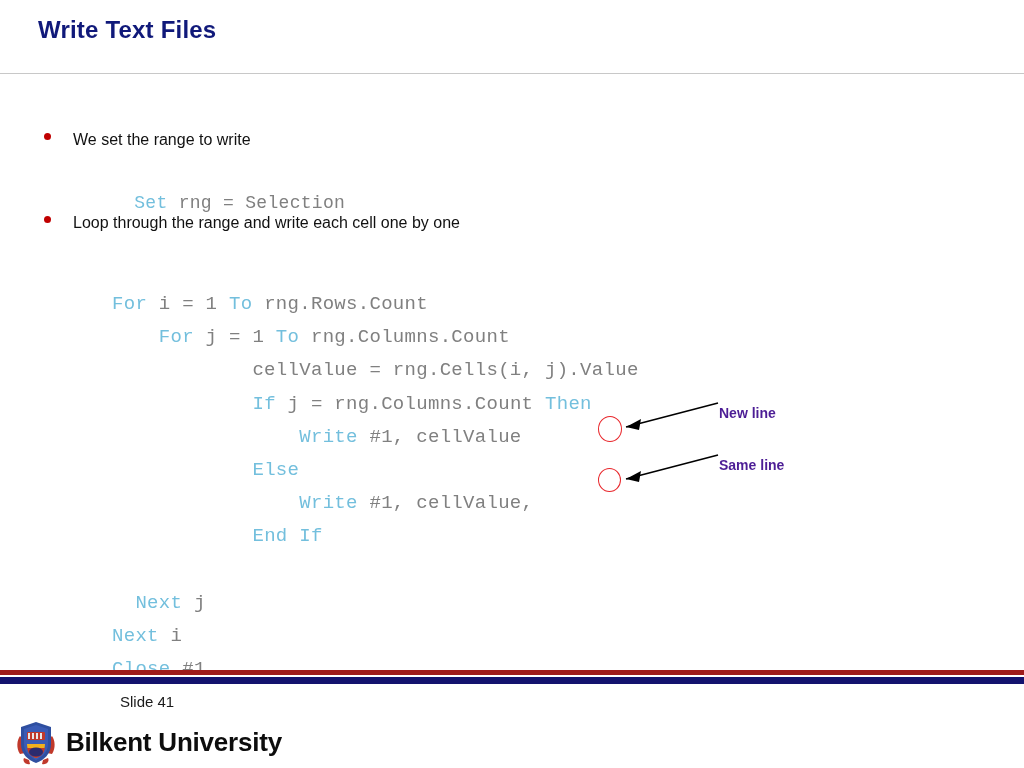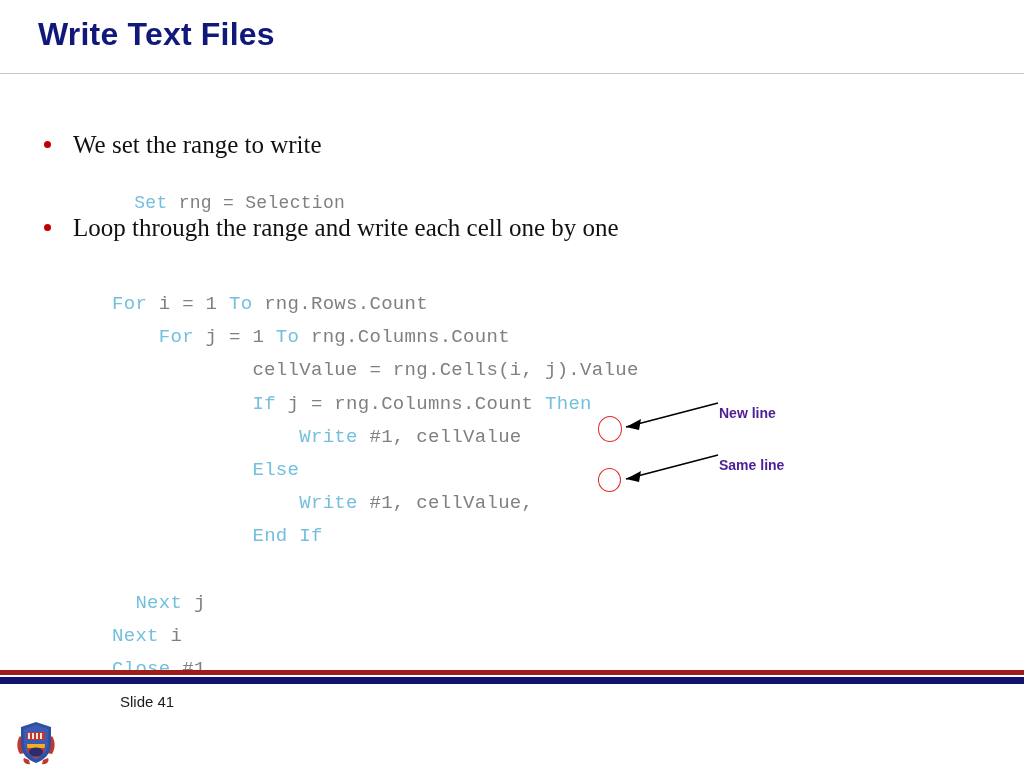--- a/index.html
+++ b/index.html
@@ -14,21 +14,21 @@
     overflow: hidden;
     font-family: "Liberation Sans", sans-serif;
     -webkit-font-smoothing: antialiased;
   }
 
   
   #slide-title {
     position: absolute;
     left: 38px;
     top: 16px;
-    font-size: 32px;
+    font-size: 24px;
     font-weight: bold;
     color: #10197A;
     letter-spacing: 0.2px;
     white-space: nowrap;
     text-align: center;
   }
   #header-divider {
     position: absolute;
     left: 0;
     top: 73px;
@@ -47,24 +47,23 @@
     width: 7px;
     height: 7px;
     border-radius: 50%;
     background: #C00000;
     margin-right: 22px;
     position: relative;
     top: -5px;
     flex: none;
   }
   .bullet-text {
-    font-size: 25px;
+    font-size: 16px;
     color: #111111;
     white-space: nowrap;
-    font-family: Liberation Serif, serif;
   }
   #bullet-1 { left: 44px; top: 131px; }
   #bullet-2 { left: 44px; top: 214px; justify-content: space-between; }
 
   
   .code {
     font-family: "Liberation Mono", "DejaVu Sans Mono", monospace;
     font-size: 19px;
     color: #808080;
     white-space: pre;
@@ -204,13 +203,14 @@
     <path d="M22 7 L34 11 L34 26 C34 34 28 39 22 42 C16 39 10 34 10 26 L10 11 Z" fill="#3A5BB5"></path>
     <rect x="13" y="14" width="18" height="8" rx="1" fill="#C0392B"></rect>
     <rect x="14" y="15" width="2" height="6" fill="#E8E8E8"></rect>
     <rect x="18" y="15" width="2" height="6" fill="#E8E8E8"></rect>
     <rect x="22" y="15" width="2" height="6" fill="#E8E8E8"></rect>
     <rect x="26" y="15" width="2" height="6" fill="#E8E8E8"></rect>
     <path d="M13 26 L31 26 C31 34 26 38 22 40 C18 38 13 34 13 26 Z" fill="#F2B01E"></path>
     <path d="M13 30 L31 30 C30 36 26 39 22 40 C18 39 14 36 13 30 Z" fill="#C0392B"></path>
     <ellipse cx="22" cy="34" rx="7" ry="4.5" fill="#2B2B6E"></ellipse>
   </svg>
+  <span id="brand-name">Bilkent University</span>
 </div>
 
 </body></html>

